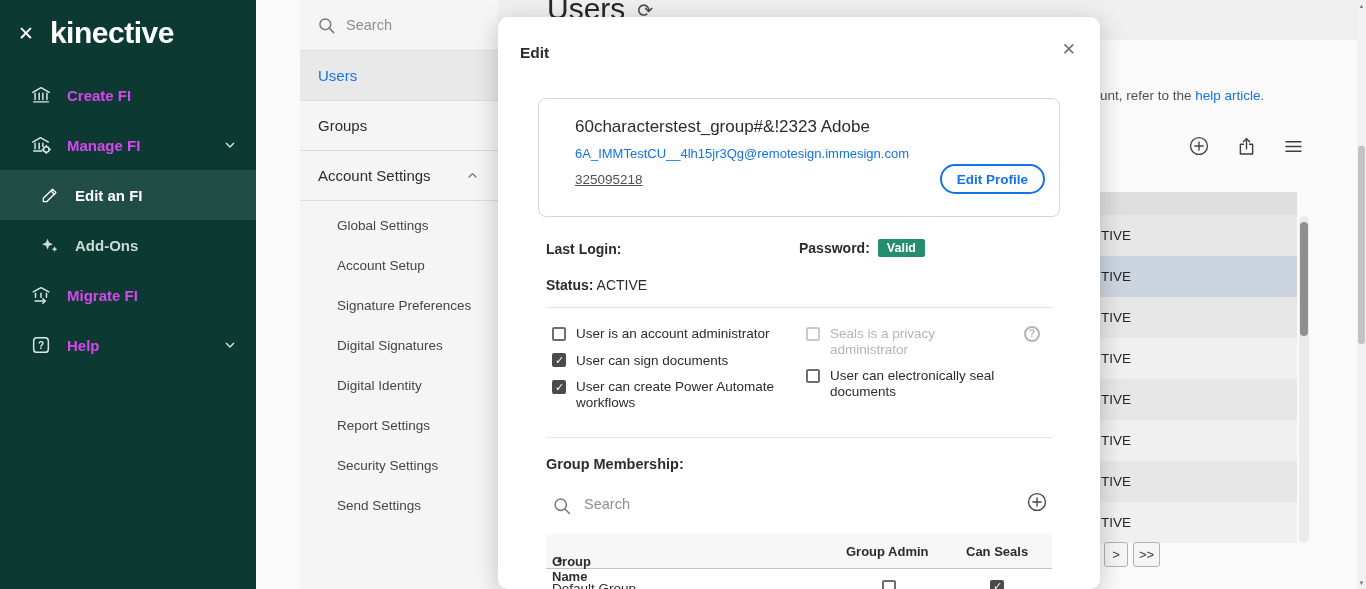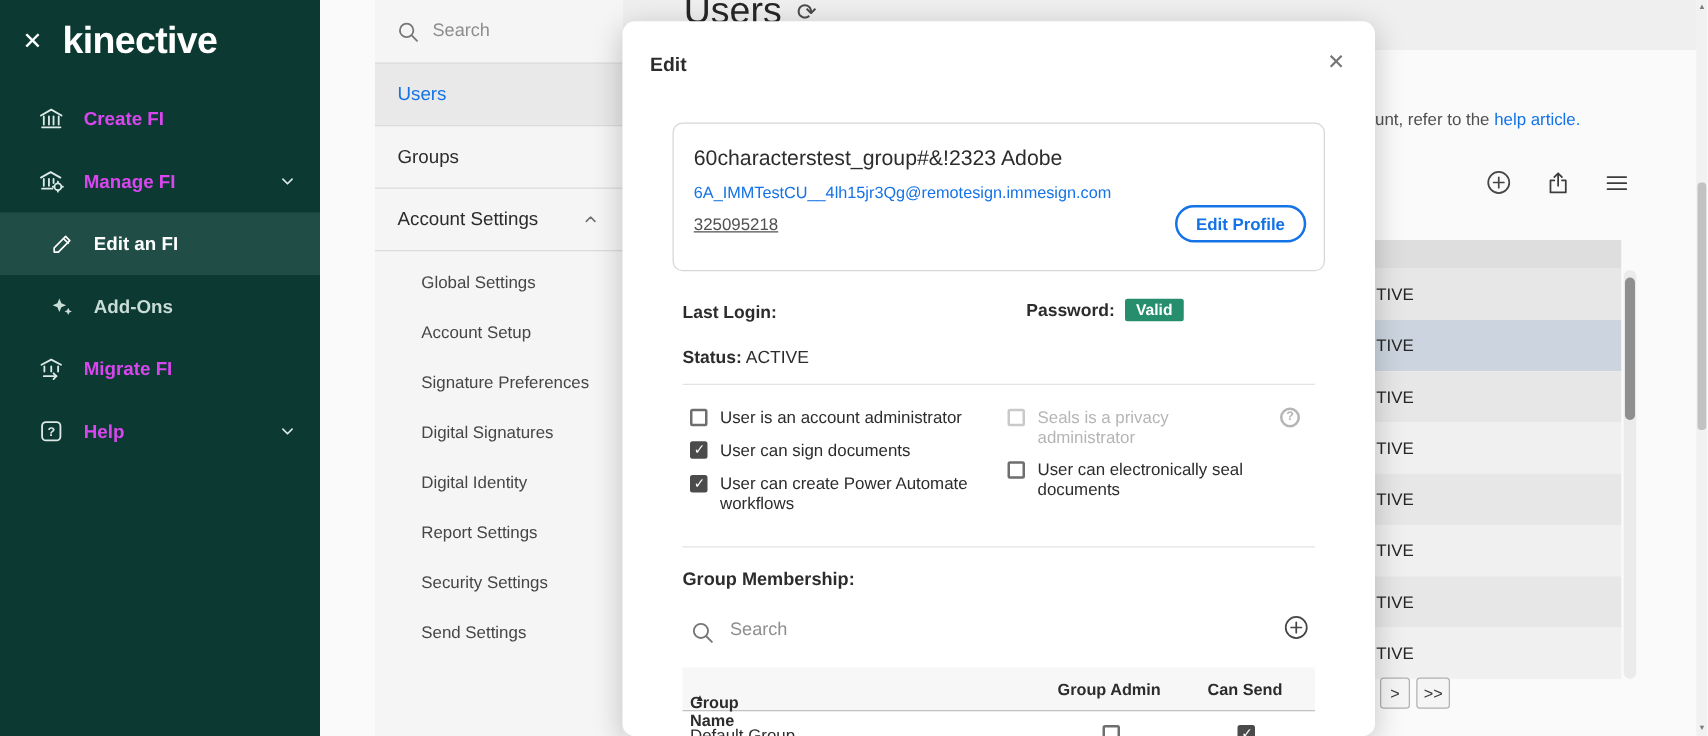--- a/index.html
+++ b/index.html
@@ -51,30 +51,30 @@
 .inner-thumb { position:absolute; left:1px; top:6px; width:8px; height:114px; background:#8f8f8f; border-radius:4px; cursor:pointer; }
 .win-sb { position:absolute; left:1357px; top:0; width:9px; height:589px; background:#f1f1f1; z-index:30; }
 .win-arrow { position:absolute; left:0; width:9px; text-align:center; font-size:6px; color:#7a7a7a; cursor:pointer; }
 .wa-up { top:3px; } .wa-down { bottom:3px; }
 .win-thumb { position:absolute; left:1px; top:146px; width:7px; height:198px; background:#c2c2c2; border-radius:3px; cursor:pointer; }
 
 
 .modal { position:absolute; left:498px; top:17px; width:602px; height:572px; background:#fff; border-radius:10px; box-shadow:0 6px 24px rgba(0,0,0,0.22); z-index:10; overflow:hidden; }
 .m-title { position:absolute; left:22px; top:27px; font-size:15.5px; font-weight:700; }
 .m-close { position:absolute; right:24px; top:24px; font-size:17px; color:#747474; cursor:pointer; line-height:1; }
-.m-card { position:absolute; left:40px; top:81px; width:522px; height:119px; border:1px solid #d6d6d6; border-radius:8px; padding:18px 10px 14px 16px; }
+.m-card { position:absolute; left:40px; top:81px; width:522px; height:119px; border:1px solid #d6d6d6; border-radius:8px; padding:18px 10px 14px 36px; }
 .m-name { font-size:17px; color:#2c2c2c; }
 .m-email { margin-top:9px; font-size:13px; color:#1473E6; cursor:pointer; width:fit-content; }
 .m-card-row { display:flex; justify-content:space-between; align-items:center; margin-top:3px; padding-right:4px; }
 .m-id { font-size:13.5px; color:#505050;text-decoration:underline; }
 .btn-outline { height:30px; padding:0 15px; border:2px solid #1473E6; border-radius:16px; background:#fff; color:#1473E6; font-size:13.5px; font-weight:700; font-family:inherit; cursor:pointer; }
 .m-fields { position:absolute; left:48px; top:224px; width:506px; font-size:14px; }
 .f-label { font-weight:700; }
 .f-lastlogin { position:absolute; left:0; top:0; }
-.f-password { position:absolute; left:253px; top:-2px; display:flex; gap:8px; align-items:center;margin-left:22px; }
+.f-password { position:absolute; left:253px; top:-2px; display:flex; gap:8px; align-items:center; }
 .f-status { position:absolute; left:0; top:36px; }
 .badge { background:#268E6C; color:#fff; font-size:12.5px; font-weight:700; padding:2px 9px; border-radius:2px; }
 .m-hr { position:absolute; left:48px; width:506px; height:1px; background:#e3e3e3; }
 .hr1 { top:290px; } .hr2 { top:420px; }
 .m-perms { position:absolute; left:54px; top:309px; width:500px; height:105px; }
 .col-left { position:absolute; left:0; top:0; width:246px; }
 .col-right { position:absolute; left:254px; top:0; width:234px; }
 .cb-row { display:flex; gap:10px; margin-bottom:11px; align-items:flex-start; font-size:13.5px; line-height:15.5px; }
 .checkbox { position:relative; flex:none; width:14px; height:14px; border:2px solid #6e6e6e; border-radius:2px; margin-top:0.5px; background:#fff; cursor:pointer; }
 .checkbox.checked { background:#4b4b4b; border-color:#4b4b4b; }
@@ -335,21 +335,21 @@
         <path d="M12 7.5v9M7.5 12h9"></path>
       </svg>
     </span>
 
   <div class="gm-header">
     <span class="gh-name">
         <span>Group Name</span>
         <span class="sort-arr">▲</span>
       </span>
     <span class="gh-admin">Group Admin</span>
-    <span class="gh-cansend">Can Send</span>
+    <span class="gh-cansend">Can Seals</span>
   </div>
   <div class="gm-row">
     <span class="g-name">Default Group</span>
     <span class="checkbox cb-admin"></span>
     <span class="checkbox cb-send checked"></span>
   </div>
 </div>
 
 <div class="win-sb">
   <div class="win-arrow wa-up">▲</div>

